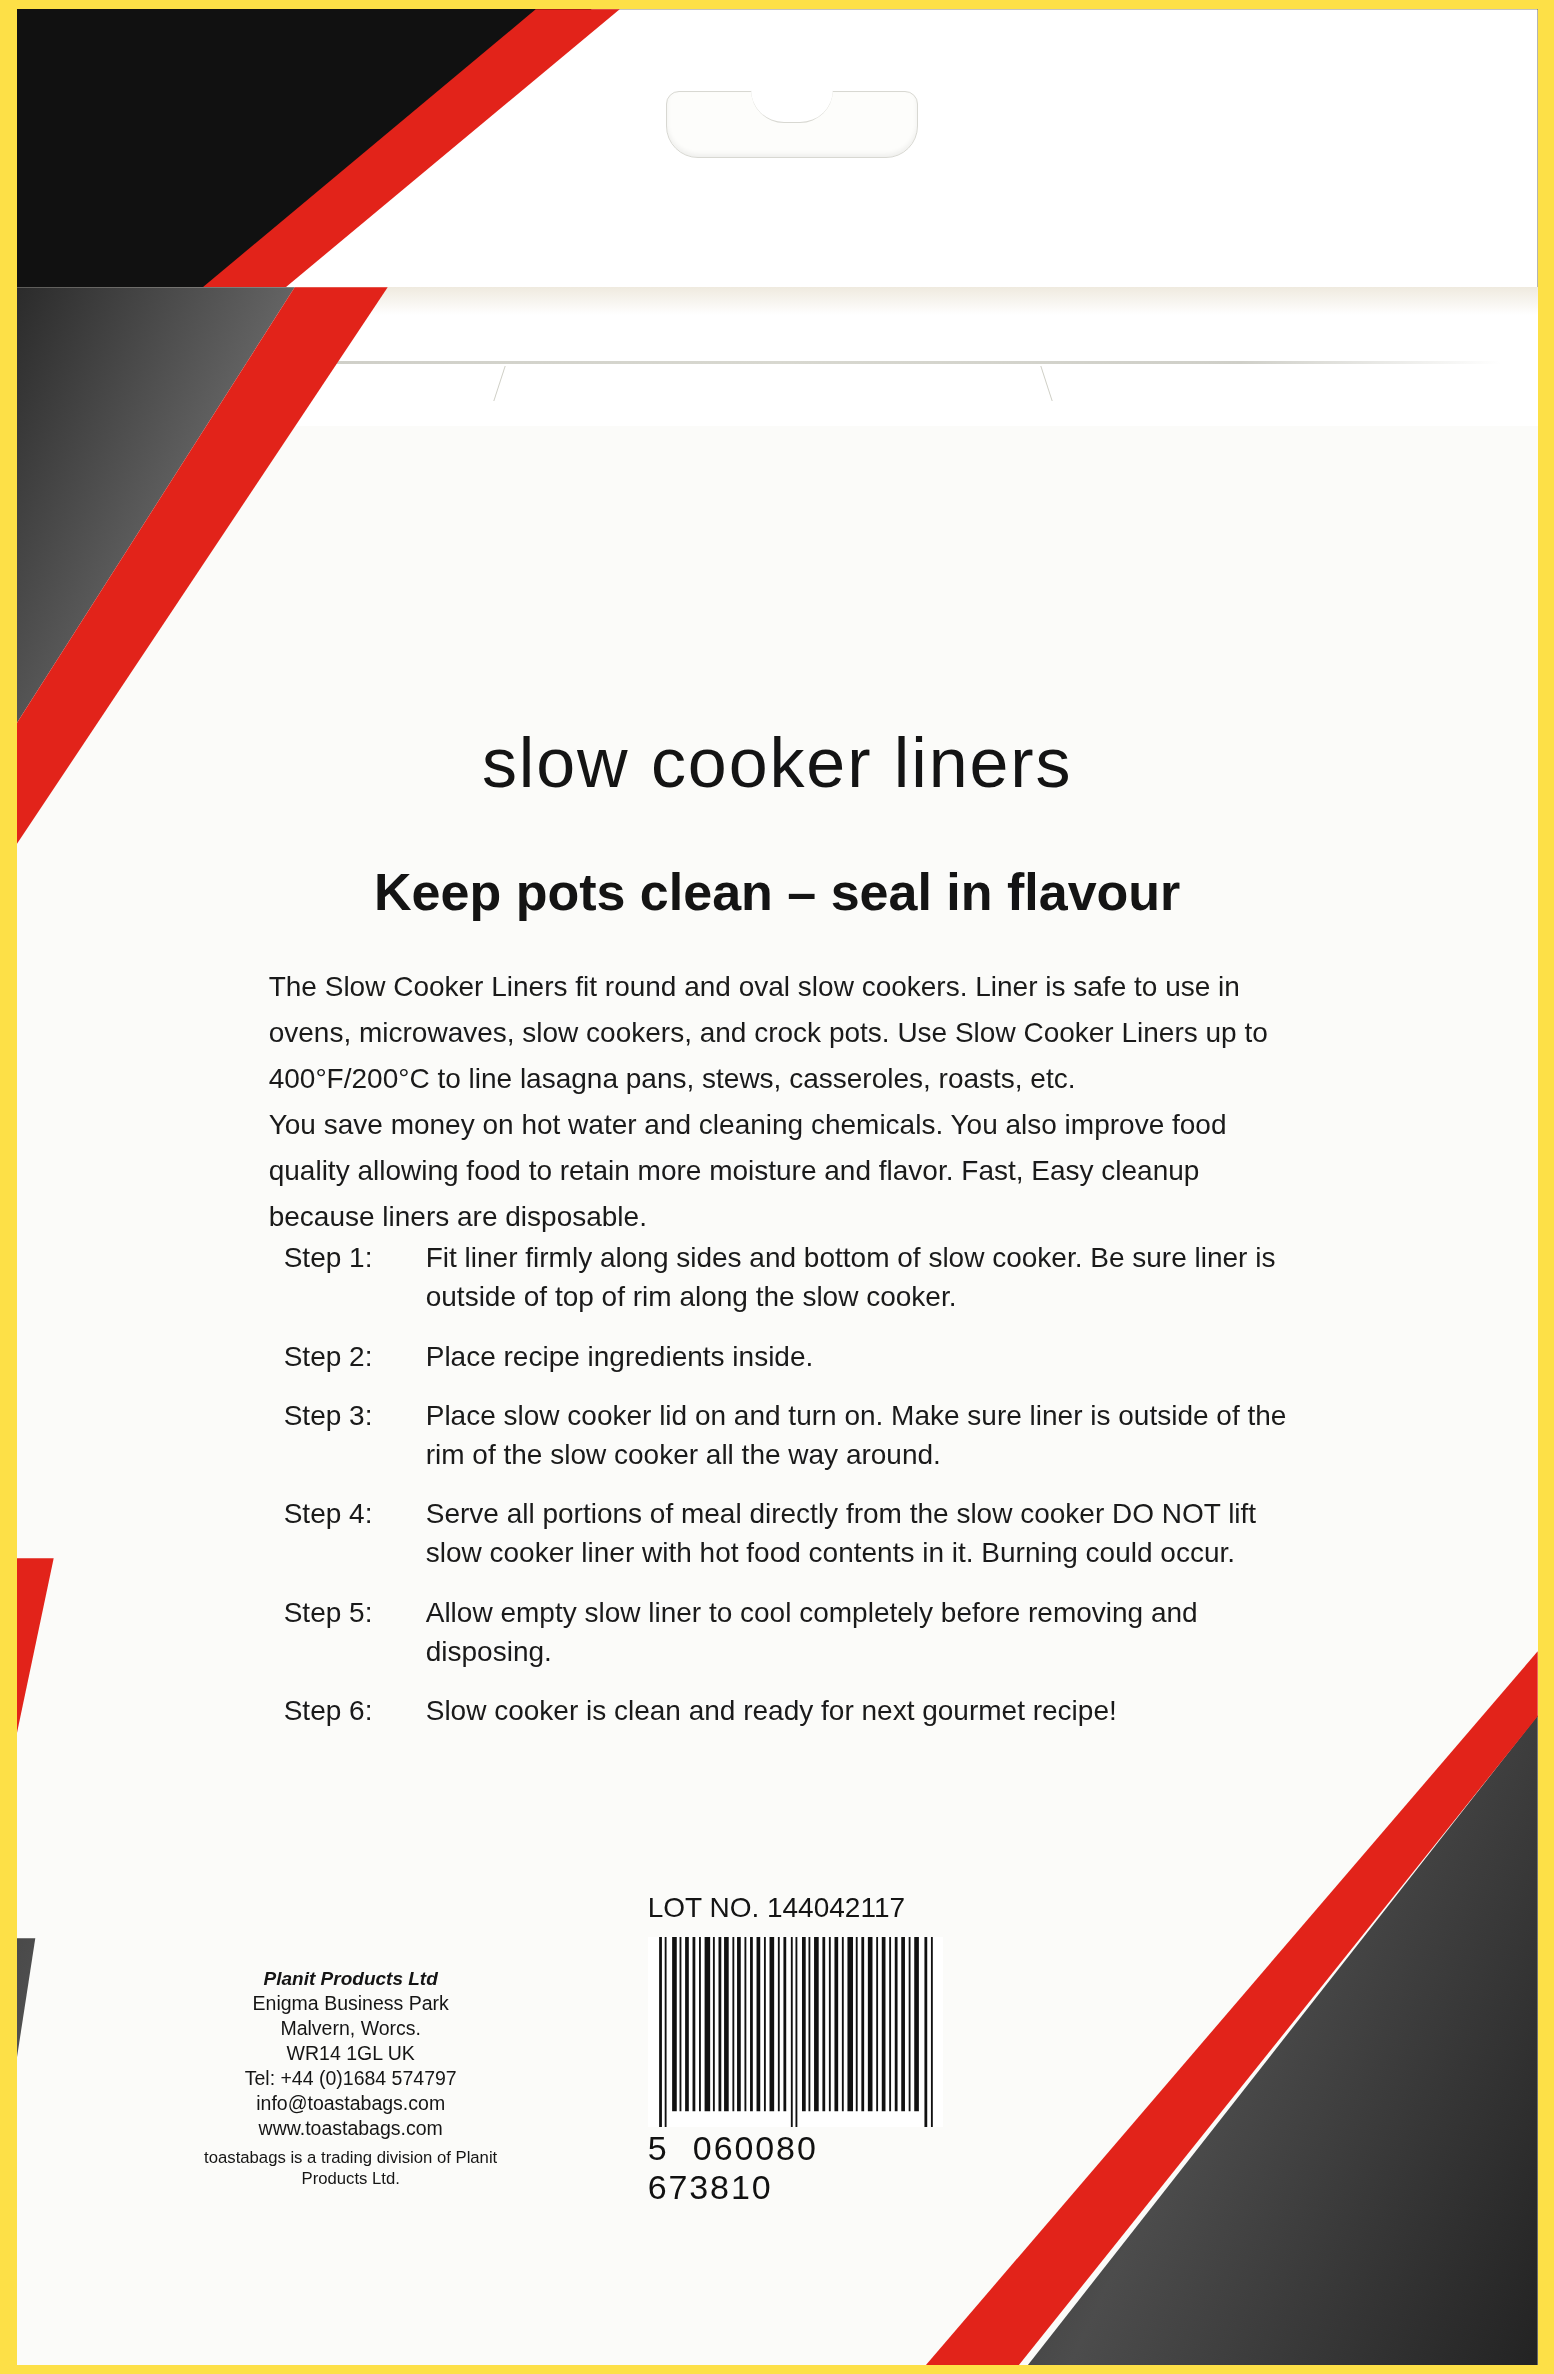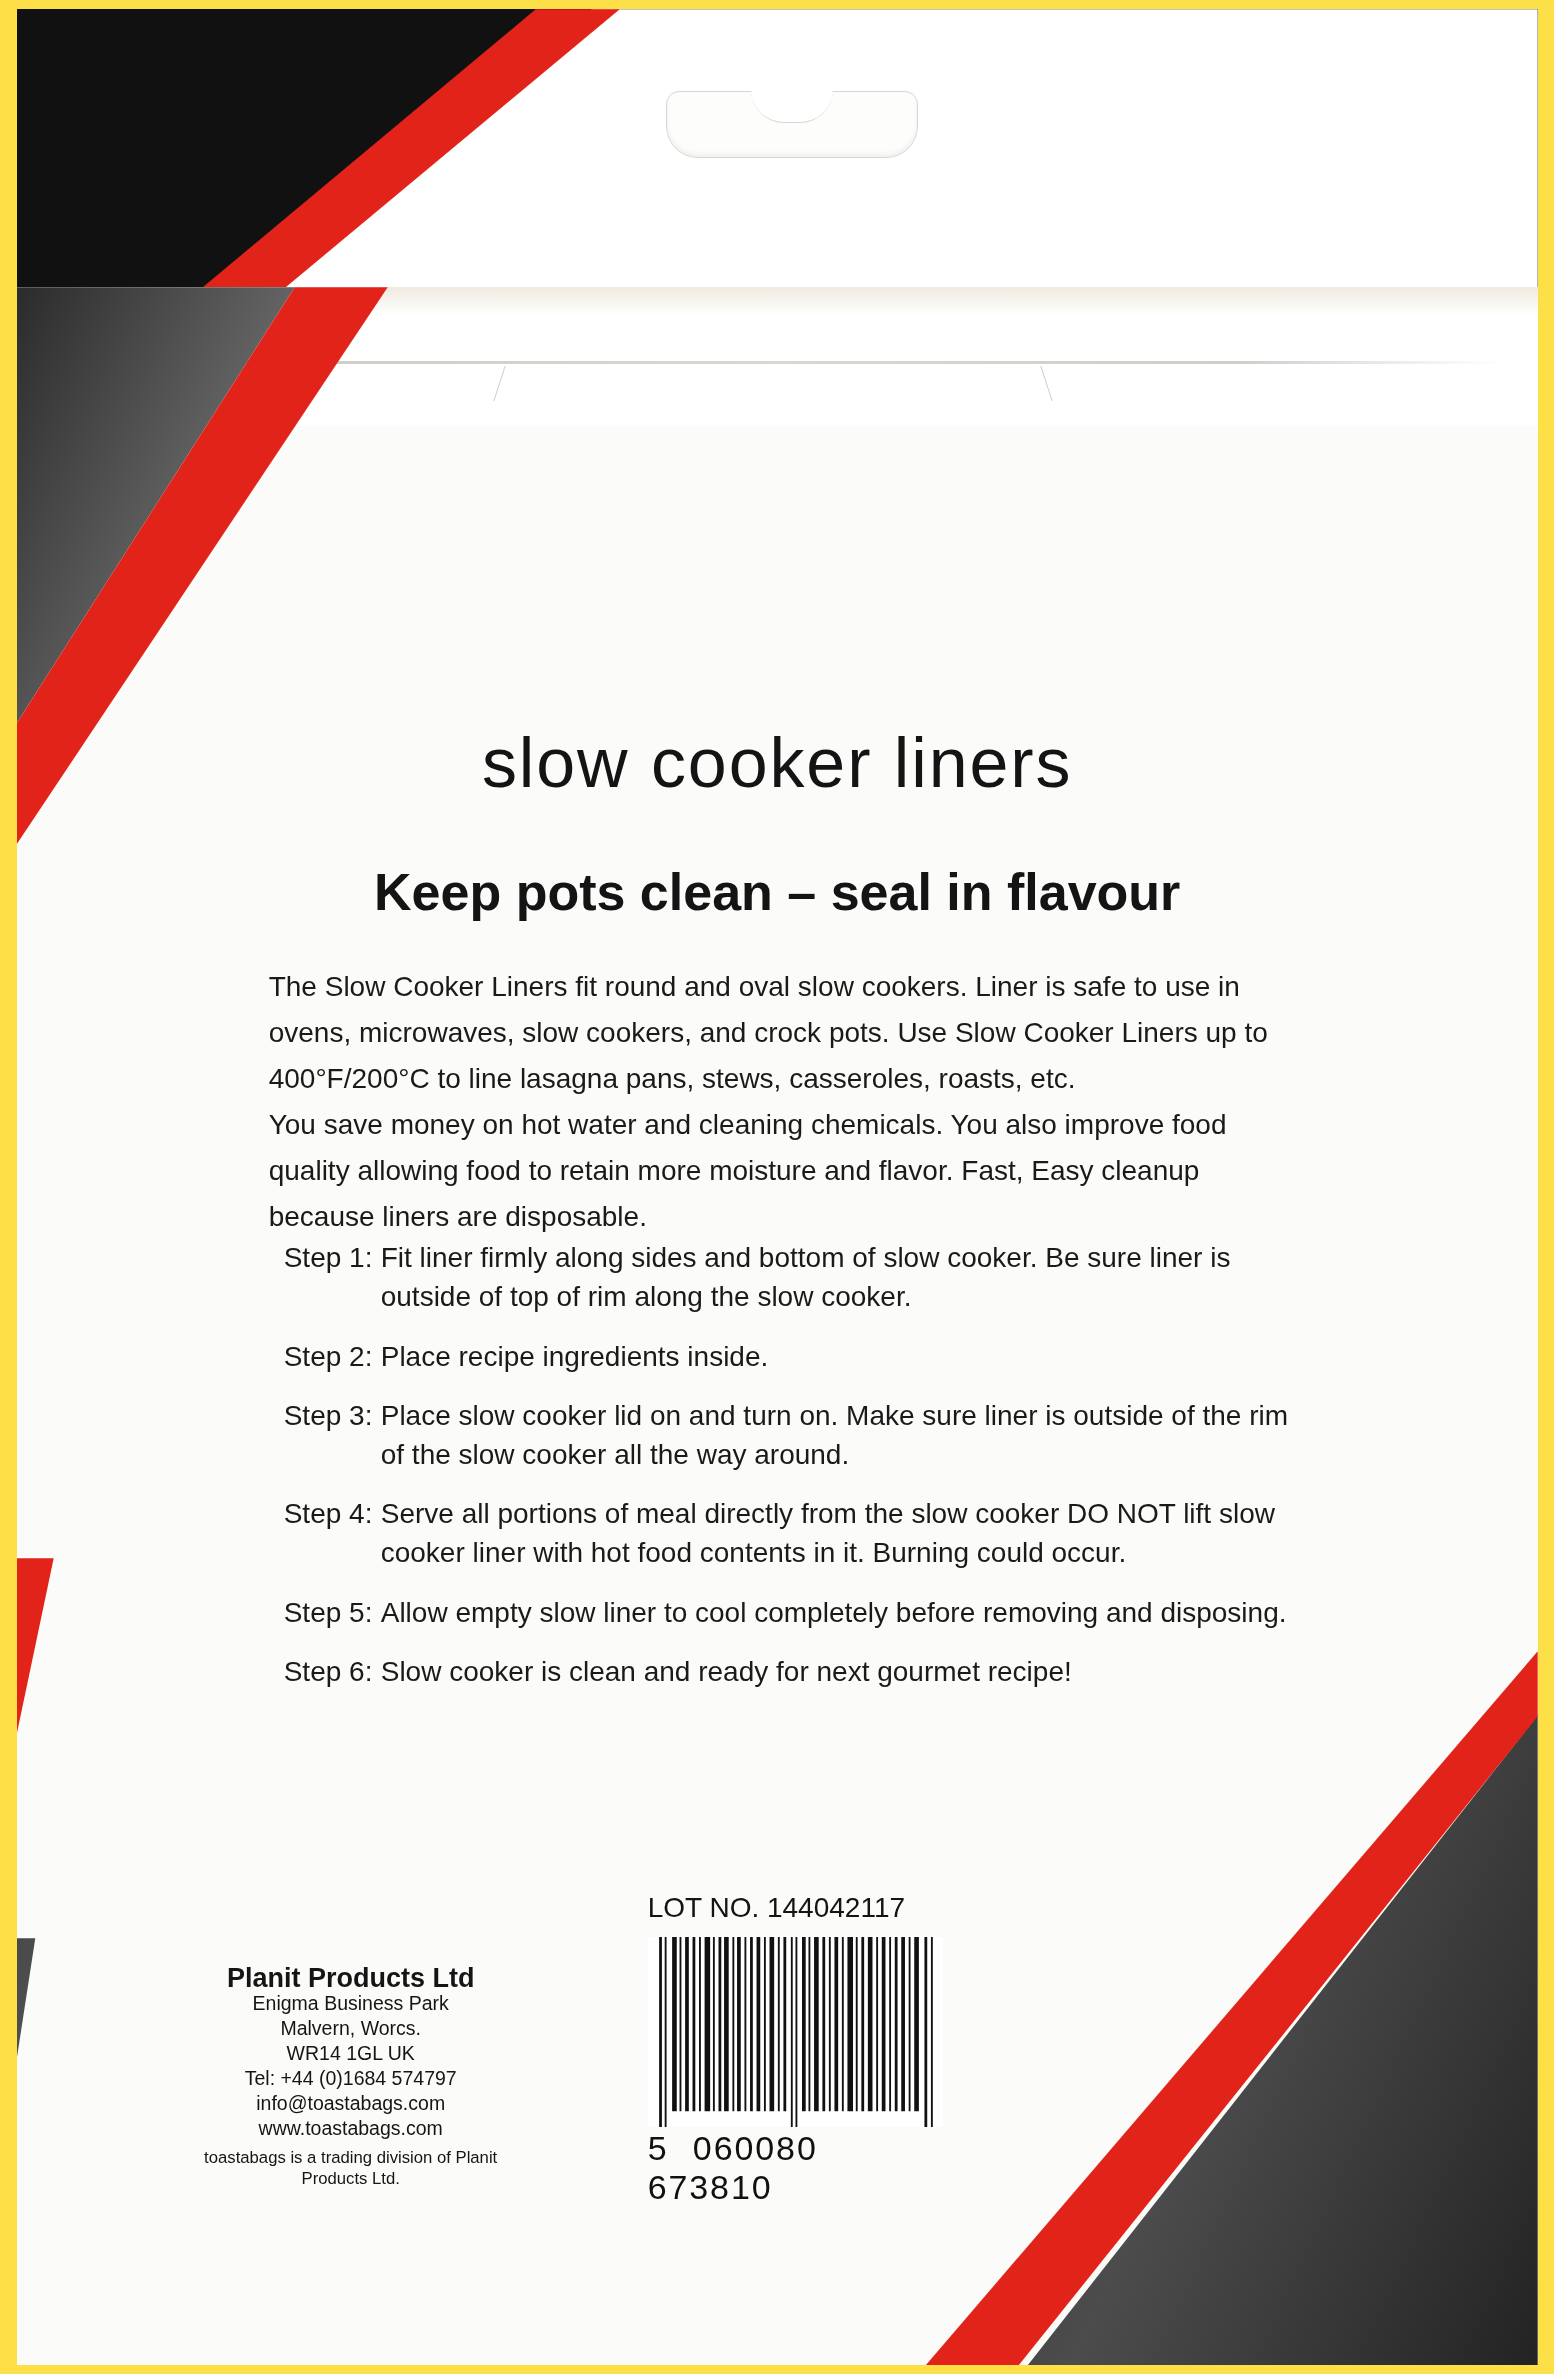--- a/index.html
+++ b/index.html
@@ -244,20 +244,21 @@
     left: 267px;
     top: 1229px;
     width: 1030px;
     font-size: 28px;
     line-height: 39px;
     color: #1a1a1a;
   }
   .step {
     display: flex;
     margin-bottom: 20.4px;
+    gap: 45px;
   }
   .step-label {
     white-space: nowrap;
     padding-right: 8.3px;
   }
   .step-text {
     flex: 1;
   }
 
   
@@ -266,21 +267,22 @@
     left: 181px;
     top: 1957px;
     width: 306px;
     text-align: center;
     font-size: 19.5px;
     line-height: 25px;
     color: #151515;
   }
   .address .company {
     font-weight: 700;
-    font-size: 27px;
+    font-size: 19px;
+    font-style: italic;
   }
   .address .small {
     font-size: 16.7px;
     line-height: 21.3px;
     margin-top: 5.6px;
     display: block;
   }
 
   .barcode-block {
     position: absolute;

